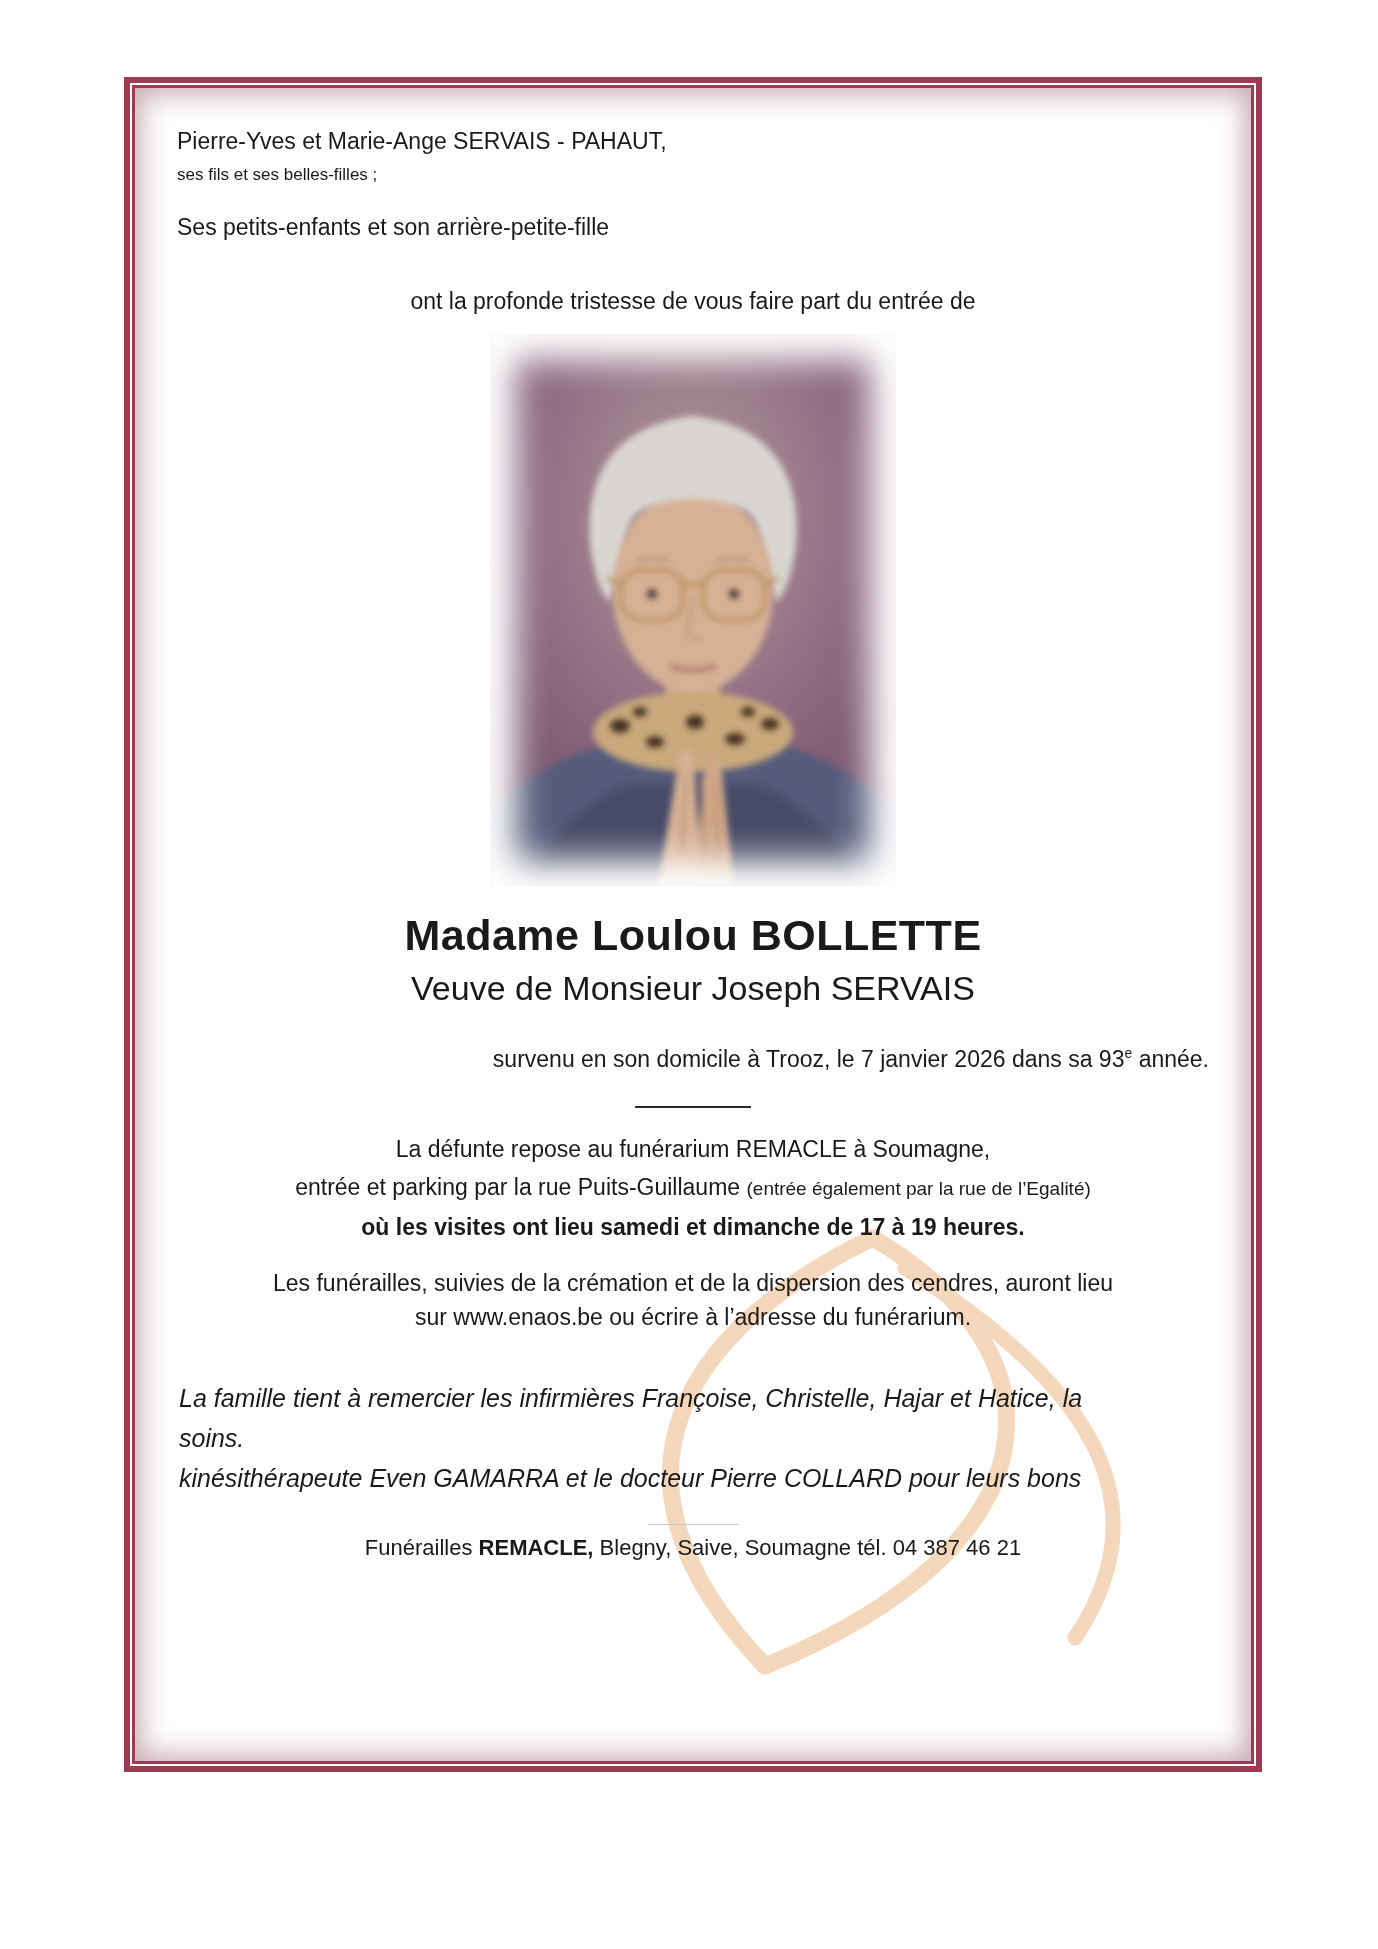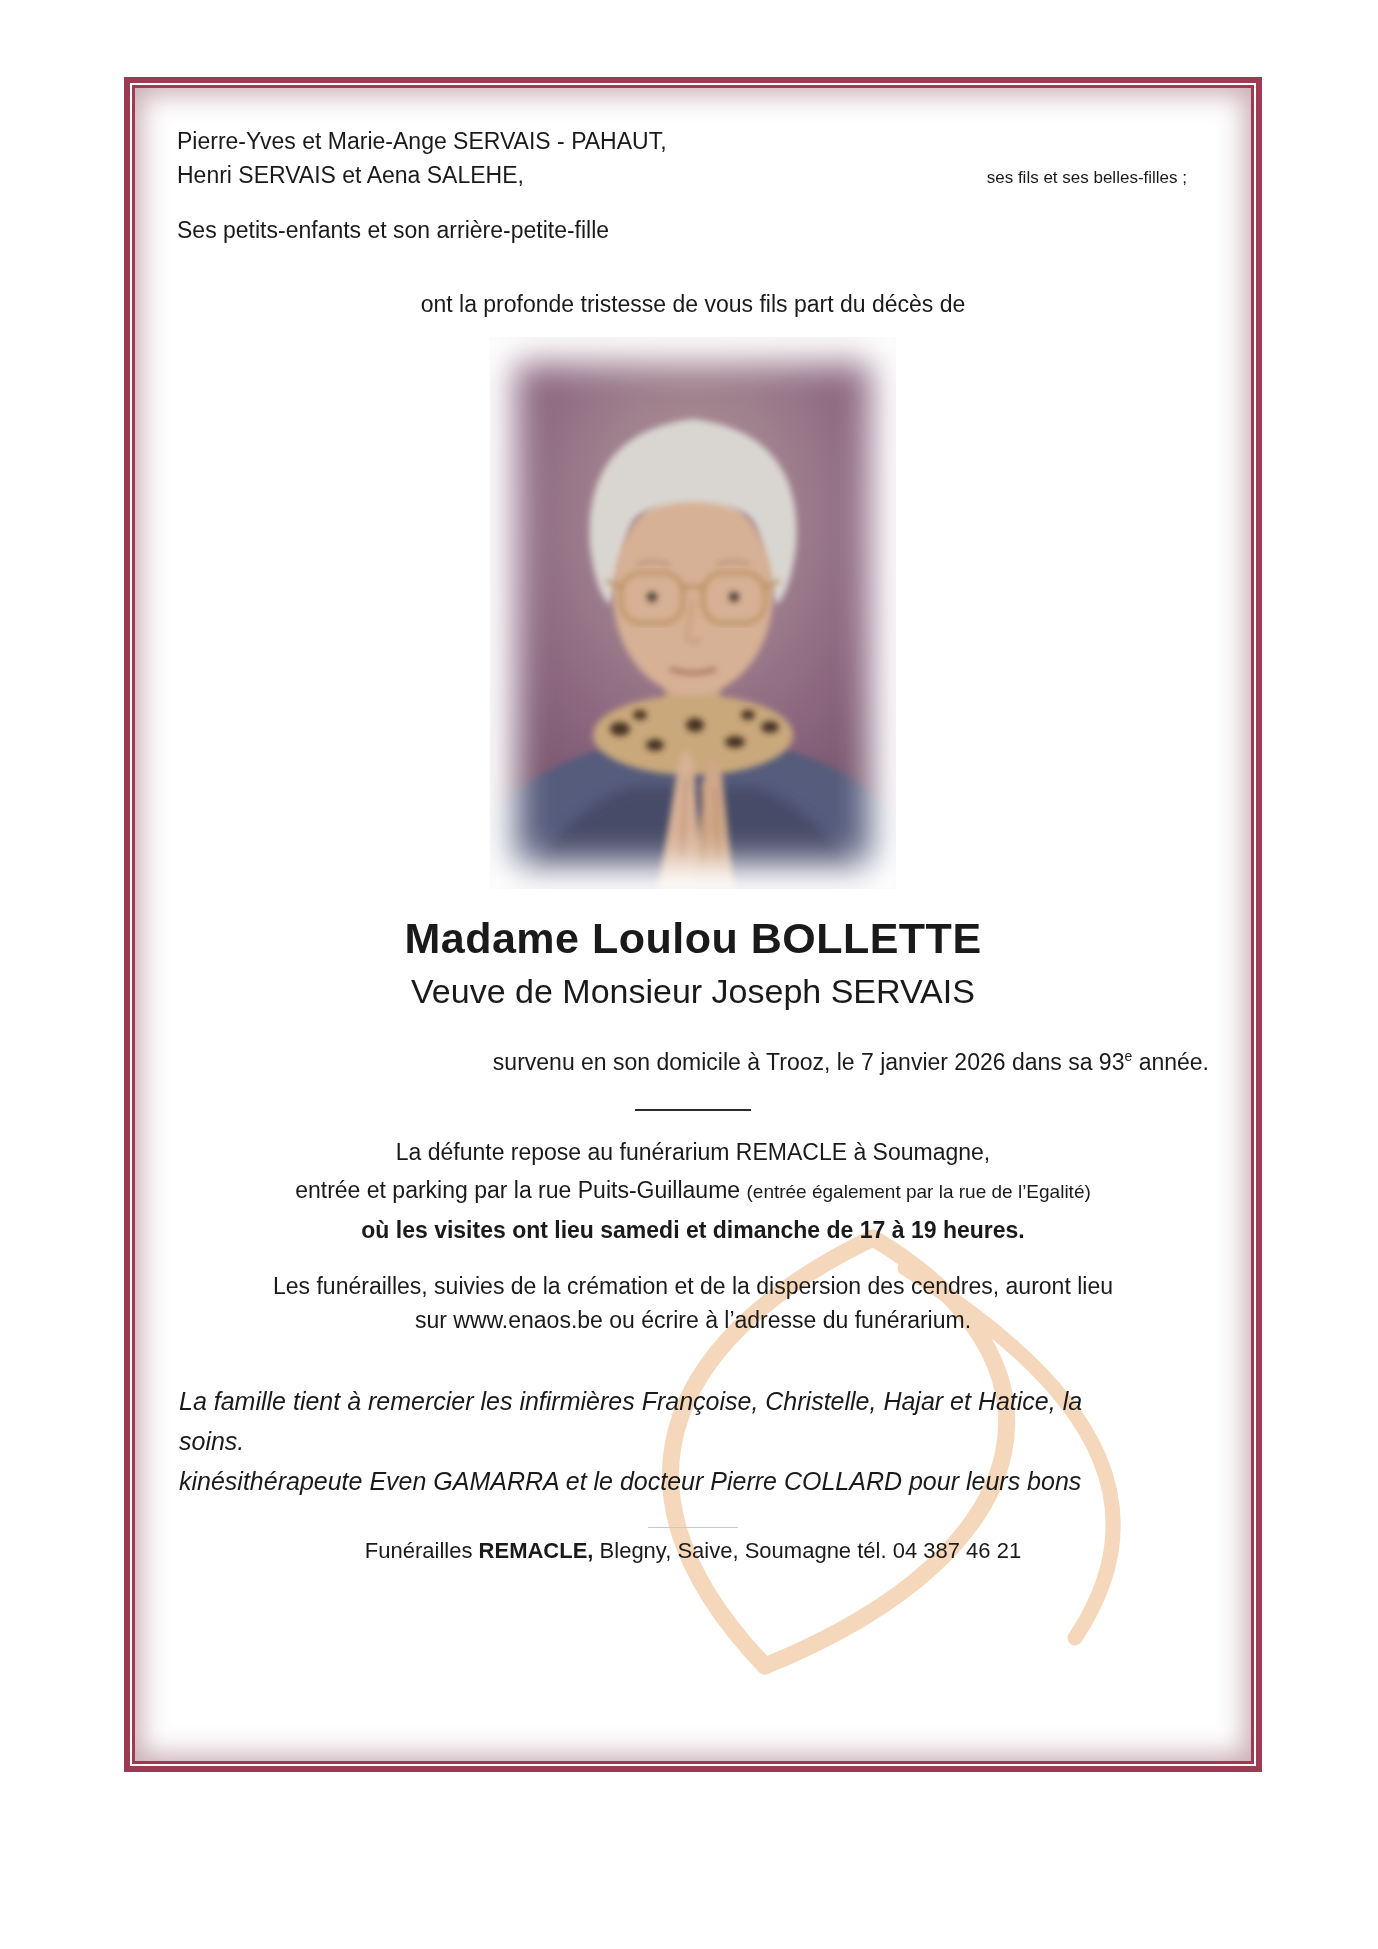--- a/index.html
+++ b/index.html
@@ -122,27 +122,26 @@
       <path d="M 438 120 C 250 210 150 360 330 548" stroke="var(--watermark-color)" stroke-width="17" stroke-linecap="round"></path>
       <path d="M 438 120 C 640 240 620 430 330 548" stroke="var(--watermark-color)" stroke-width="17" stroke-linecap="round"></path>
       <path d="M 470 150 C 680 280 720 400 640 520" stroke="var(--watermark-color)" stroke-width="15" stroke-linecap="round"></path>
     </svg>
 
     <div class="content">
 
       <div class="names">
         <span class="name-line">Pierre-Yves et Marie-Ange SERVAIS - PAHAUT,</span>
         <span class="line2">
-          <span>Henri SERVAIS et Aena SALEHE,</span>
           <span class="relation">ses fils et ses belles-filles ;</span>
         </span>
         <span class="name-line grandchildren">Ses petits-enfants et son arrière-petite-fille</span>
       </div>
 
-      <div class="intro">ont la profonde tristesse de vous fils part du décès de</div>
+      <div class="intro">ont la profonde tristesse de vous faire part du entrée de</div>
 
       <div class="photo-wrap">
         <svg viewBox="0 0 406 552" xmlns="http://www.w3.org/2000/svg">
           <defs>
             <radialGradient id="bgGrad" cx="50%" cy="32%" r="85%">
               <stop offset="0%" stop-color="#b39a9b"></stop>
               <stop offset="55%" stop-color="#8a657e"></stop>
               <stop offset="100%" stop-color="#5f4258"></stop>
             </radialGradient>
             <filter id="soft">

